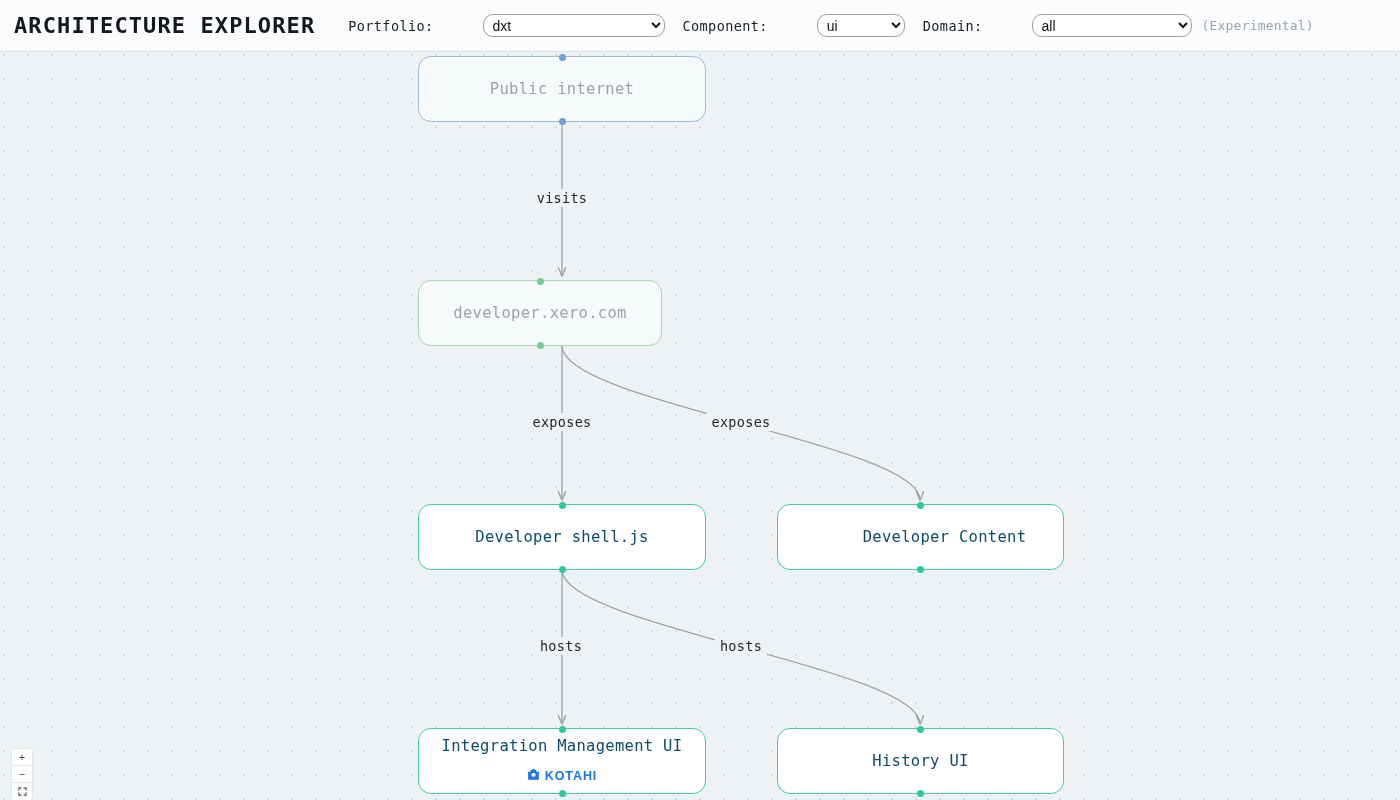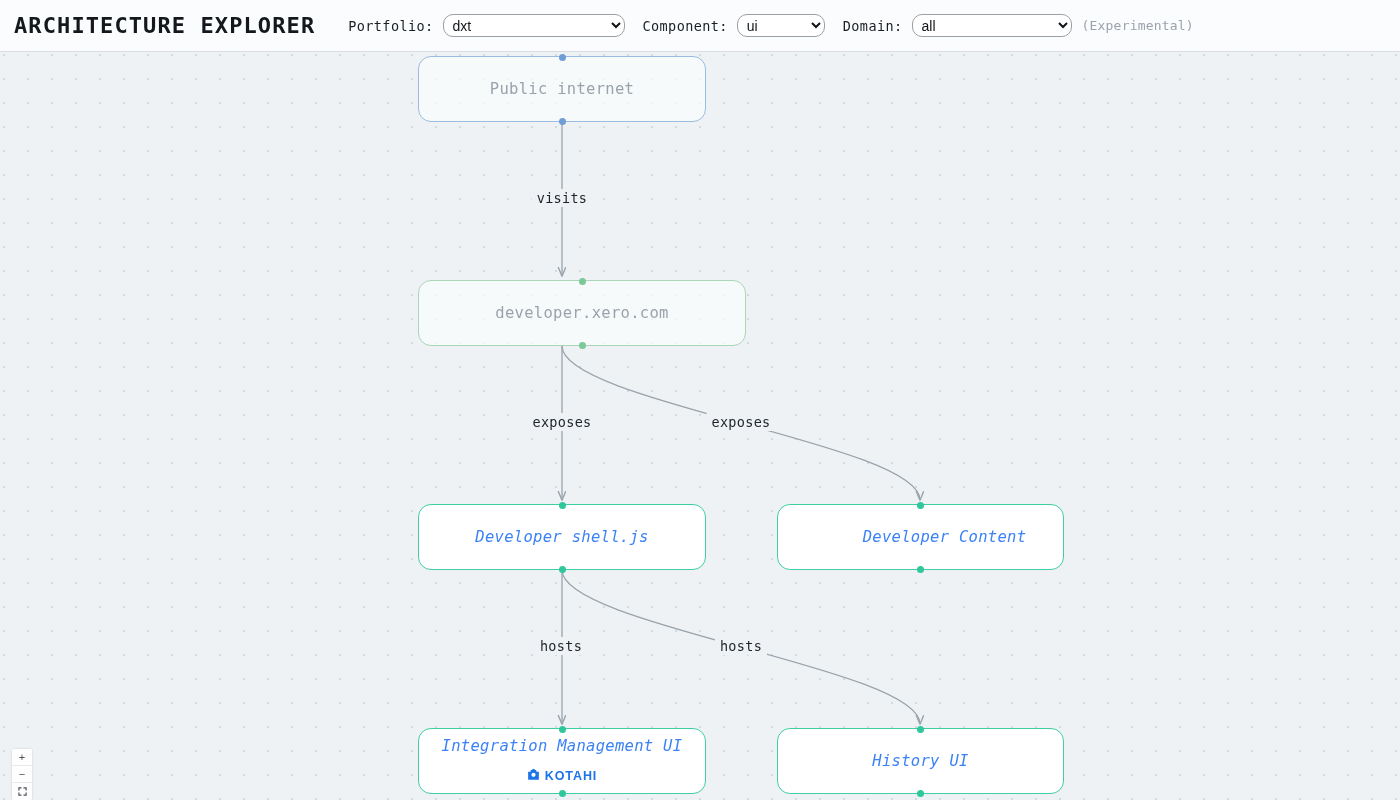--- a/index.html
+++ b/index.html
@@ -39,20 +39,21 @@
     font-weight: bold;
     letter-spacing: 1.1px;
     color: #14181c;
     white-space: nowrap;
   }
 
   .control-group {
     display: flex;
     align-items: center;
     white-space: nowrap;
+    gap: 40px;
   }
   .control-group.first { margin-left: 33px; }
   .control-group { margin-left: 18px; }
 
   .ctrl-label {
     font-family: "DejaVu Sans Mono", "Liberation Mono", monospace;
     font-size: 13.5px;
     color: #1a1f24;
     margin-right: 9px;
     letter-spacing: 0.4px;
@@ -134,21 +135,21 @@
     background: rgba(251,252,253,0.72);
     border: 1.6px solid #a9d6b6;
   }
   .node.kind-domain .node-label { color: #9aa3ac; }
 
   
   .node.kind-component {
     background: #ffffff;
     border: 1.8px solid #3fcfa3;
   }
-  .node.kind-component .node-label { color: #3b82f6; font-style: italic; }
+  .node.kind-component .node-label { color: #0c4a6e; }
 
   
   .handle {
     position: absolute;
     width: 7px; height: 7px;
     border-radius: 50%;
     left: 50%;
     margin-left: -3.5px;
   }
   .handle.top    { top: -3.5px; }
@@ -269,21 +270,21 @@
           <path d="M 562,518 C 562,574 920,616 920,672" fill="none" stroke="#9aa3ab" stroke-width="1.3" marker-end="url(#arrowhead)"></path>
         </g>
     </svg>
 
     <div id="node-layer">
         <div class="node kind-external" style="left: 418px; top: 4px; width: 288px; height: 66px;">
           <div class="handle top"></div>
           <div class="node-label">Public internet</div>
           <div class="handle bottom"></div>
         </div>
-        <div class="node kind-domain" style="left: 418px; top: 228px; width: 328px; height: 66px;">
+        <div class="node kind-domain" style="left: 418px; top: 228px; width: 244px; height: 66px;">
           <div class="handle top"></div>
           <div class="node-label">developer.xero.com</div>
           <div class="handle bottom"></div>
         </div>
         <div class="node kind-component" style="left: 418px; top: 452px; width: 288px; height: 66px;">
           <div class="handle top"></div>
           <div class="node-label">Developer shell.js</div>
           <div class="handle bottom"></div>
         </div>
         <div class="node kind-component" style="left: 777px; top: 452px; width: 287px; height: 66px; padding-left: 48px;">

